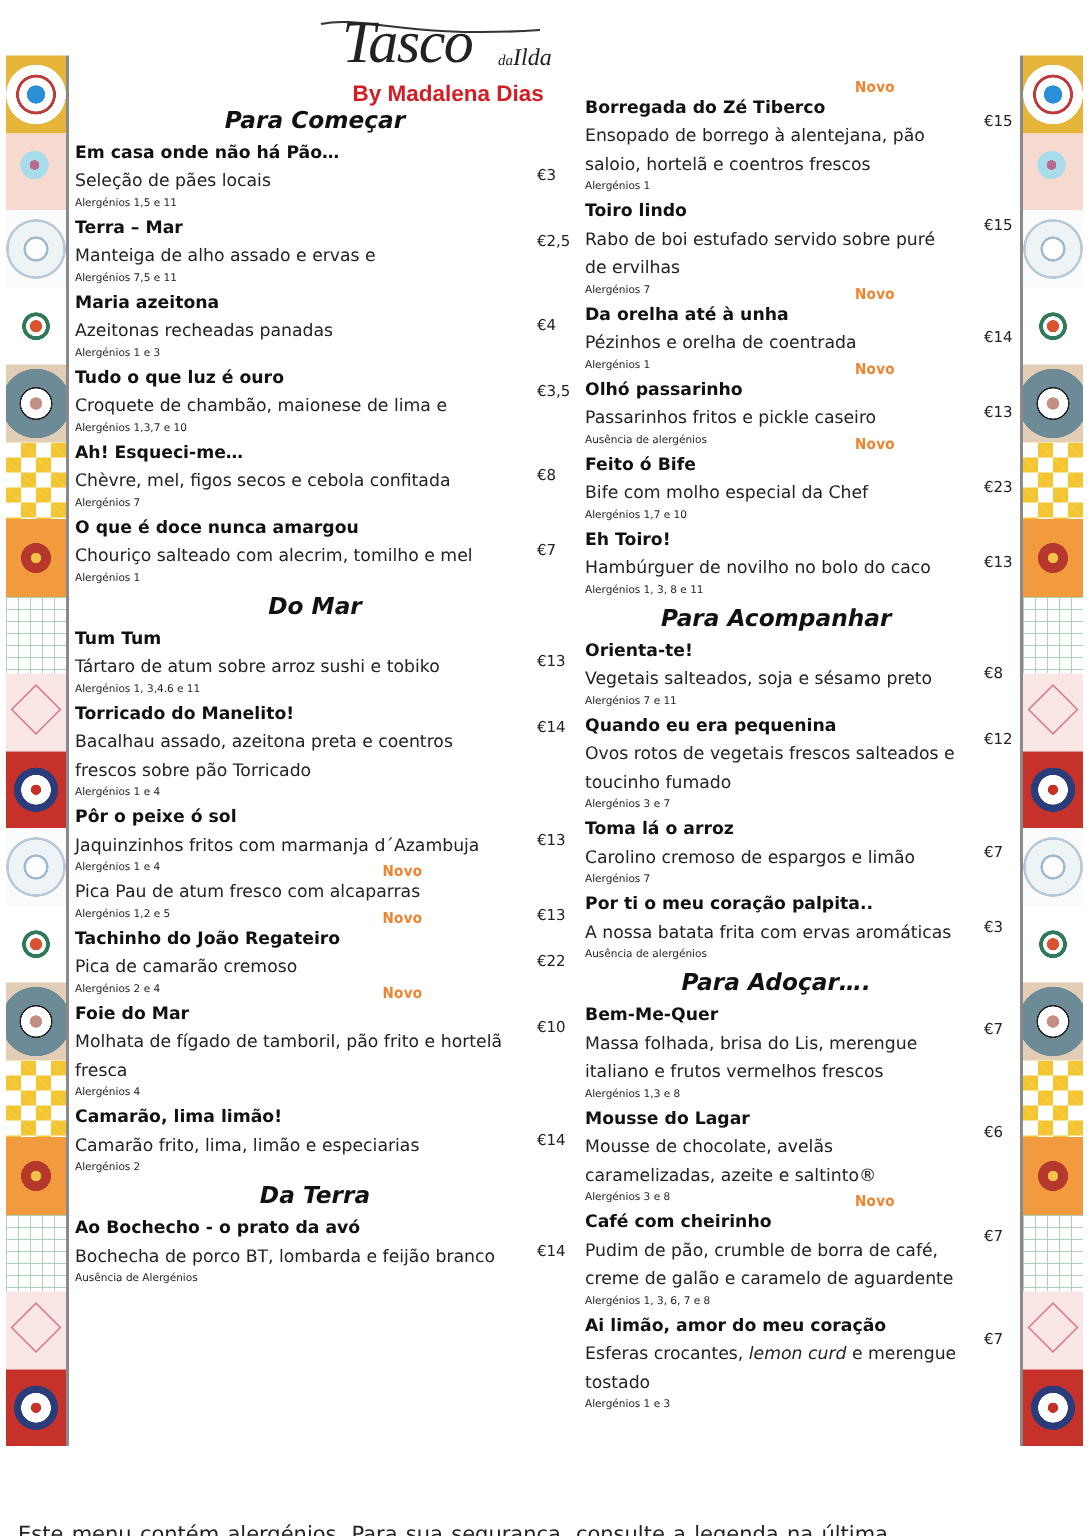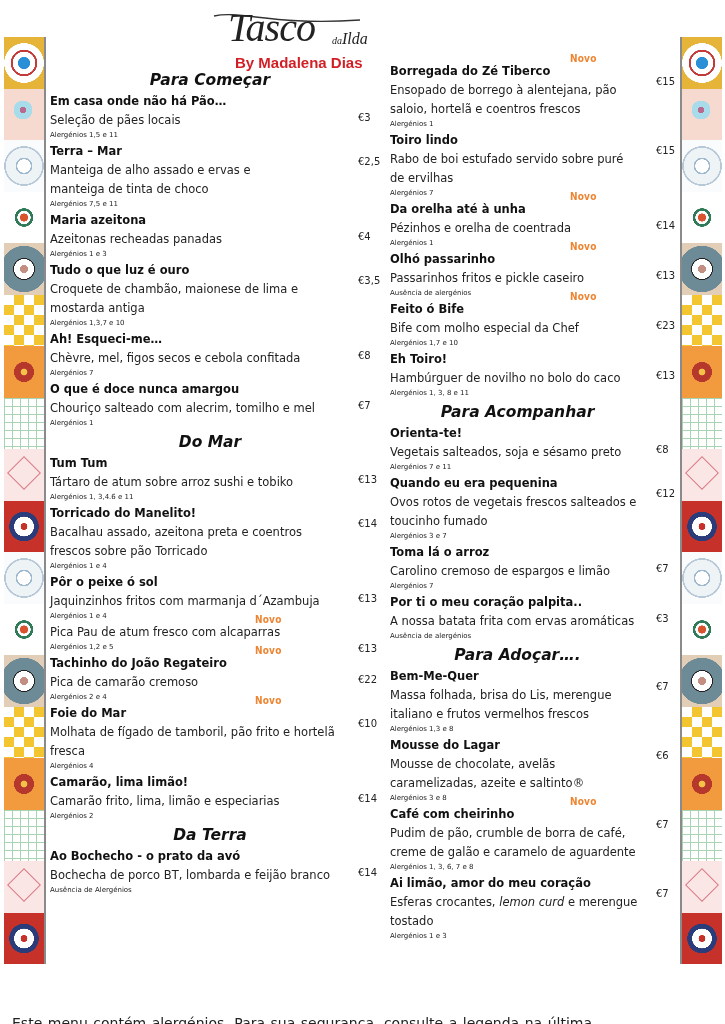--- a/index.html
+++ b/index.html
@@ -123,34 +123,32 @@
     <div class="section-title center">Para Começar</div>
     <div class="item">
       <div class="item-name">Em casa onde não há Pão…</div>
       <div class="item-desc">Seleção de pães locais</div>
       <div class="item-all">Alergénios 1,5 e 11</div>
       <span class="price" style="top: 20px;">€3</span>
     </div>
     <div class="item">
       <div class="item-name">Terra – Mar</div>
       <div class="item-desc">Manteiga de alho assado e ervas e</div>
-      <div class="item-desc">manteiga de tinta de choco</div>
       <div class="item-all">Alergénios 7,5 e 11</div>
       <span class="price" style="top: 14px;">€2,5</span>
     </div>
     <div class="item">
       <div class="item-name">Maria azeitona</div>
       <div class="item-desc">Azeitonas recheadas panadas</div>
       <div class="item-all">Alergénios 1 e 3</div>
       <span class="price" style="top: 20px;">€4</span>
     </div>
     <div class="item">
       <div class="item-name">Tudo o que luz é ouro</div>
       <div class="item-desc">Croquete de chambão, maionese de lima e</div>
-      <div class="item-desc">mostarda antiga</div>
       <div class="item-all">Alergénios 1,3,7 e 10</div>
       <span class="price" style="top: 14px;">€3,5</span>
     </div>
     <div class="item">
       <div class="item-name">Ah! Esqueci-me…</div>
       <div class="item-desc">Chèvre, mel, figos secos e cebola confitada</div>
       <div class="item-all">Alergénios 7</div>
       <span class="price" style="top: 20px;">€8</span>
     </div>
     <div class="item">

